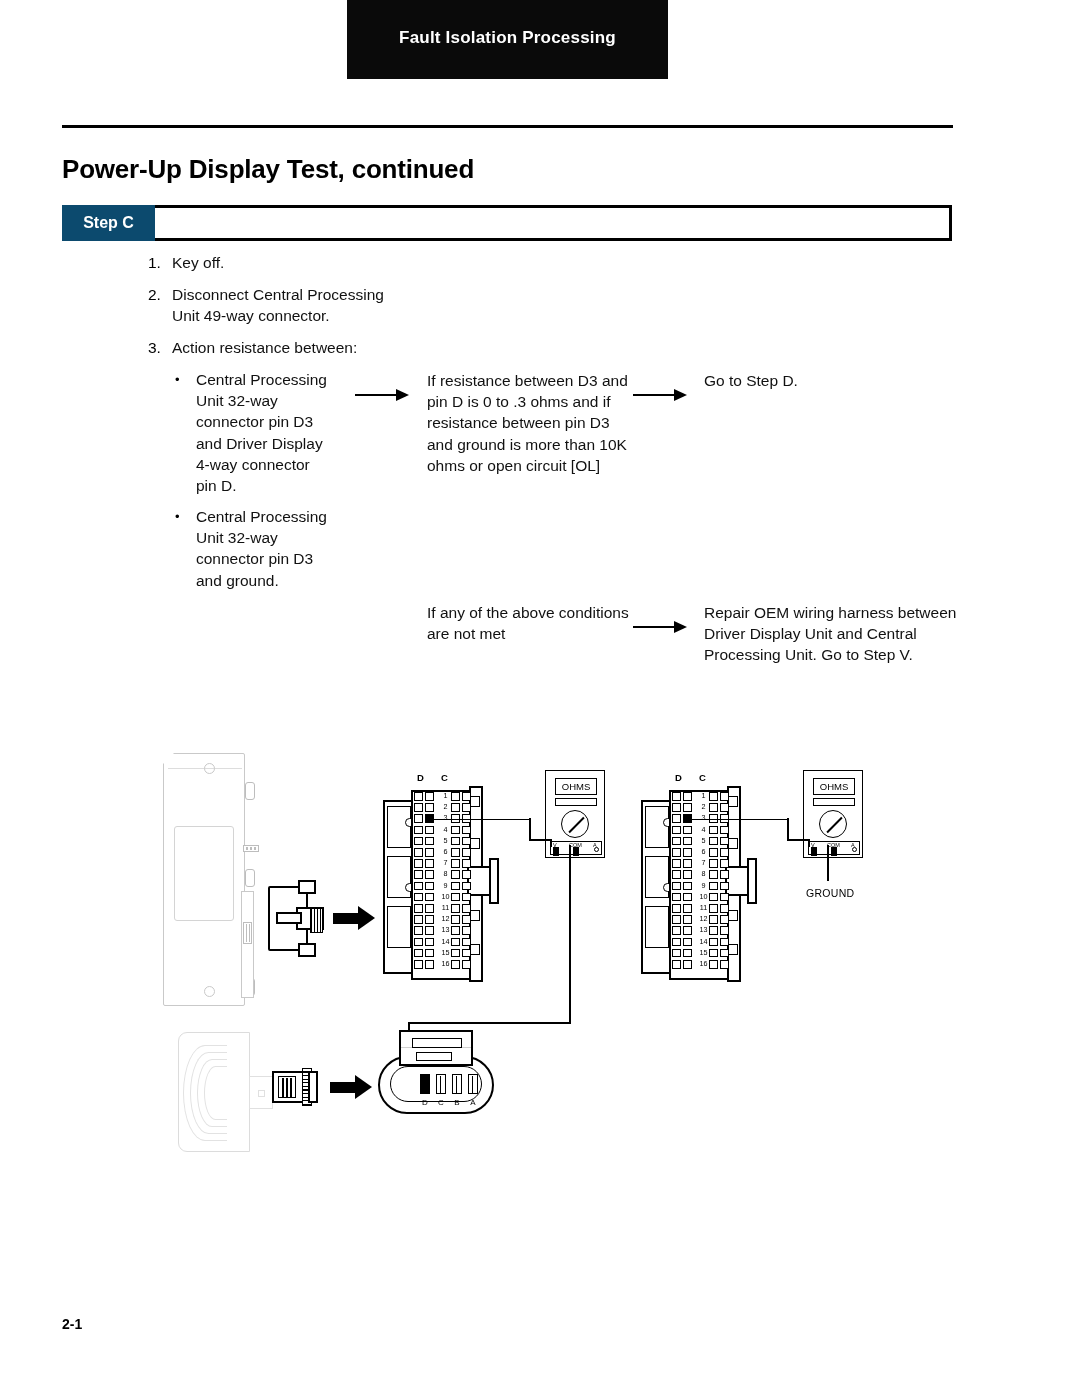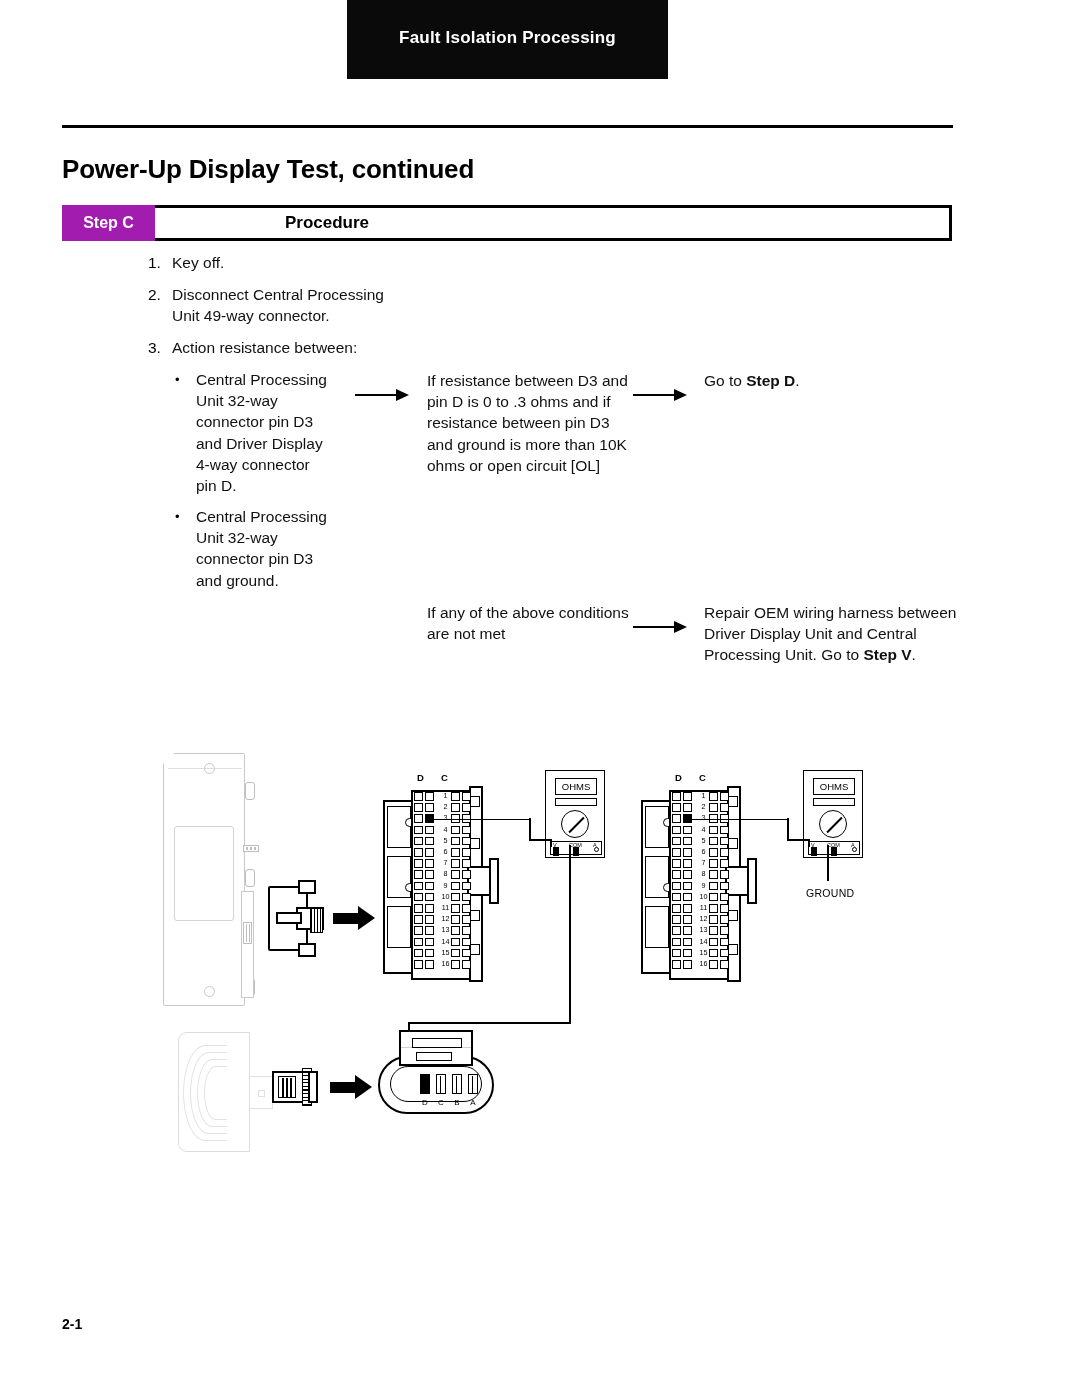--- a/index.html
+++ b/index.html
@@ -61,21 +61,21 @@
   }
   .table-head-inner {
     position: relative;
     width: 100%; height: 100%;
     background: #ffffff;
   }
   .th-step {
     position: absolute;
     left: -3px; top: -3px;
     width: 93px; height: 36px;
-    background: #a21caf;
+    background: #0c4a6e;
     color: #ffffff;
     font-size: 16px;
     font-weight: bold;
     display: flex;
     align-items: center;
     justify-content: center;
   }
   .th-label {
     position: absolute;
     top: 0; height: 30px;
@@ -317,37 +317,36 @@
   .conn4 .pin{position:absolute;top:44px;width:10px;height:20px;border:1.5px solid #000;background:#fff;}
   .conn4 .pin.filled{background:#000;}
   .conn4 .pin i{position:absolute;left:3.2px;top:1px;width:1.3px;height:17px;background:#000;}
   .conn4 .plab{position:absolute;top:68px;font-size:8px;width:12px;text-align:center;}
 
   
   .page-num {
     position:absolute; left:62px; top:1316px;
     font-size:14px; font-weight:bold;
   }
-  .b { font-weight: bold; }
+  .b { font-weight: normal; }
 </style>
 </head>
 <body>
 
 <div class="header-band">
   <div class="header-band-text">Fault Isolation Processing</div>
 </div>
 
 <div class="top-rule"></div>
 
 <div class="section-title">Power-Up Display Test, continued</div>
 
 <div class="table-head">
   <div class="table-head-inner">
     <div class="th-step">Step C</div>
-    <div class="th-label th-procedure">Procedure</div>
   </div>
 </div>
 
 <div class="num" style="left:148px; top:252px;">1.</div>
 <div class="txt" style="left:172px; top:252px; width:260px;">Key off.</div>
 
 <div class="num" style="left:148px; top:284px;">2.</div>
 <div class="txt" style="left:172px; top:284px; width:262px;">Disconnect Central Processing
 Unit 49-way connector.</div>
 

